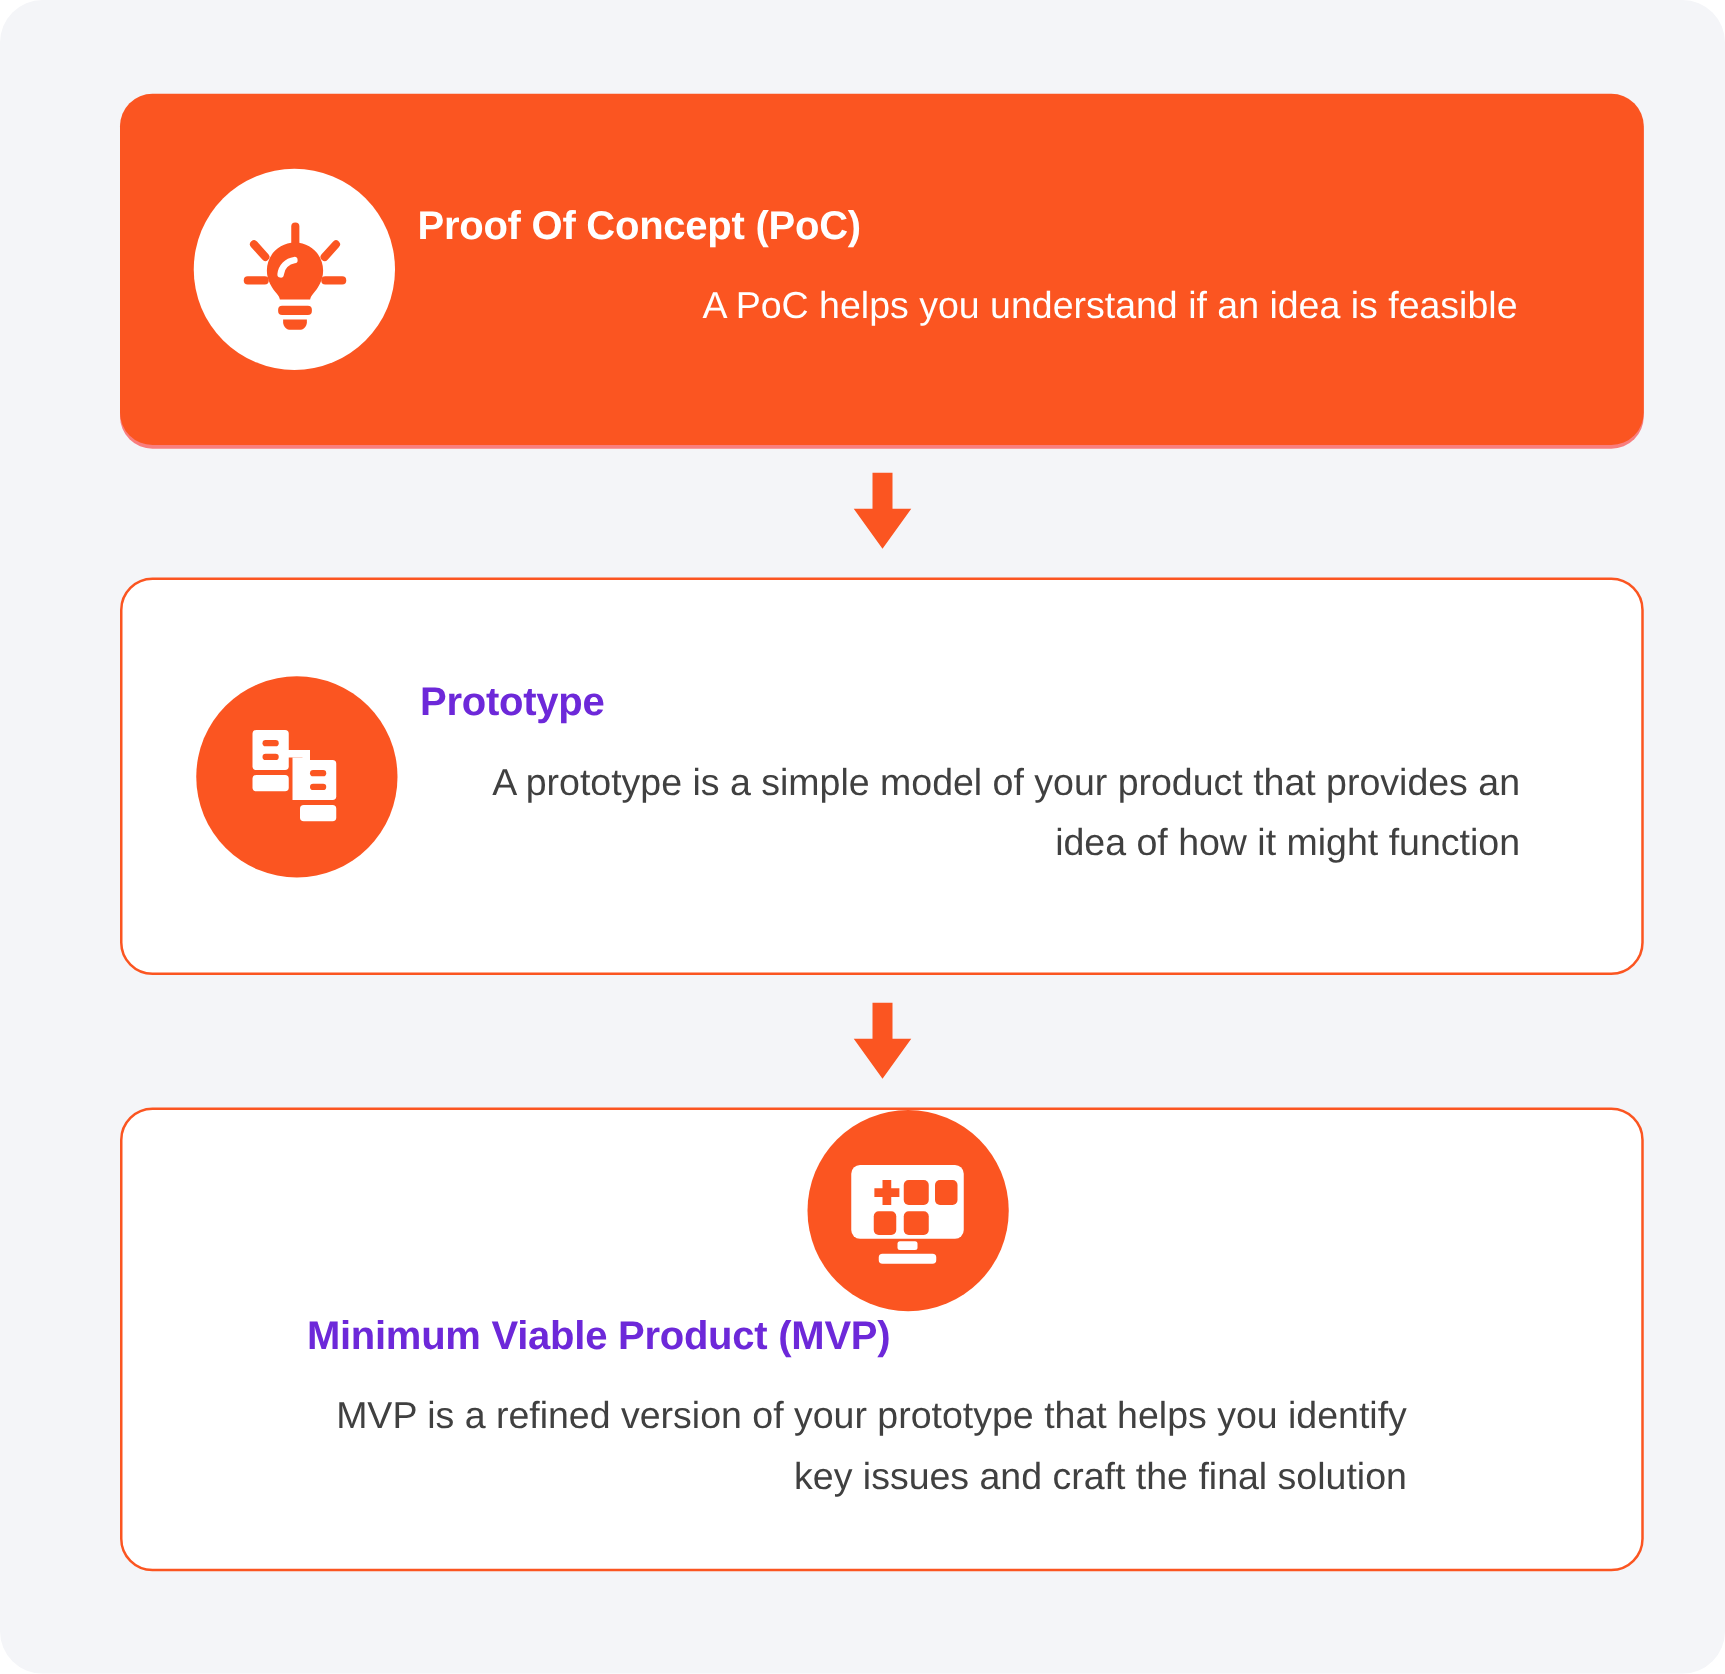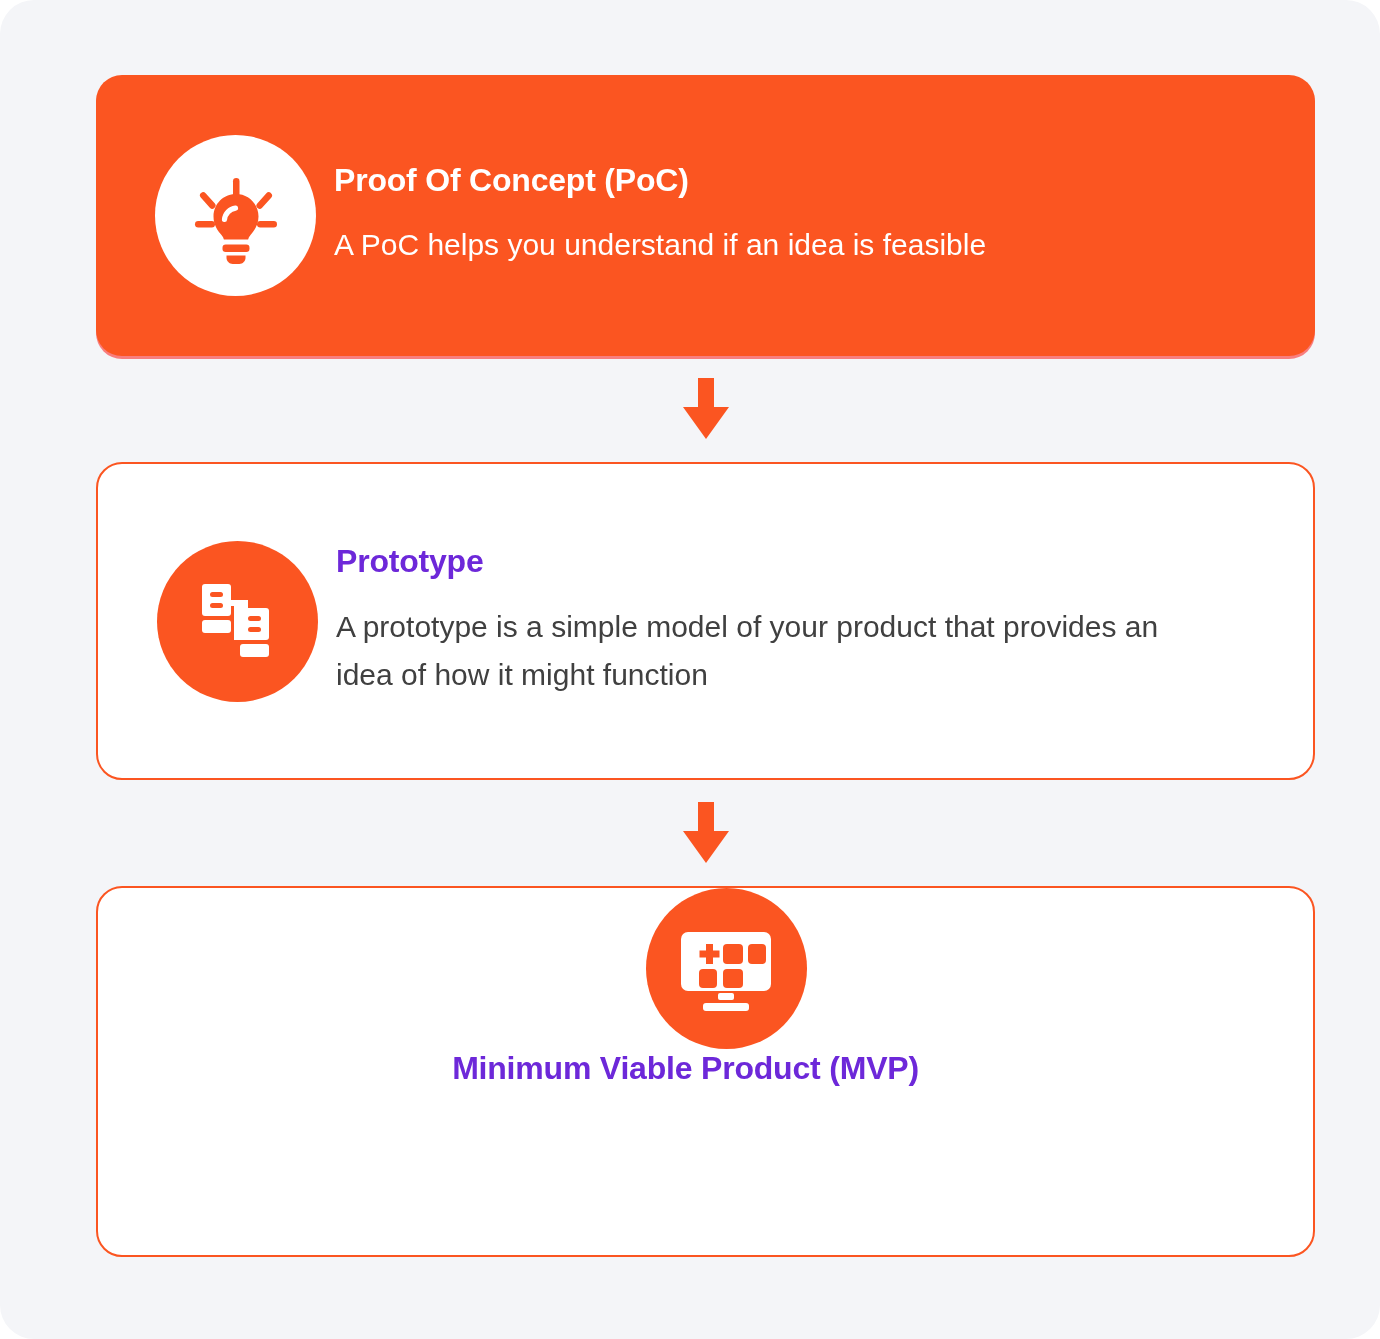--- a/index.html
+++ b/index.html
@@ -85,20 +85,21 @@
     line-height: 1.2;
     letter-spacing: -0.2px;
     margin: 0 0 22px 0;
   }
   .card-desc {
     font-size: 30px;
     font-weight: 400;
     line-height: 1.62;
     margin: 0;
     max-width: 880px;
+    text-align: right;
   }
 
   .filled .card-title, .filled .card-desc { color: #ffffff; }
   .outlined .card-title { color: #6d28d9; }
   .outlined .card-desc  { color: #404040; }
 
   
   .connector {
     height: 106px;
     display: flex;
@@ -184,17 +185,18 @@
             <rect x="44" y="43" width="20" height="19" rx="4"></rect>
           </g>
           <g fill="#ffffff">
             <rect x="39" y="67" width="16" height="7" rx="2"></rect>
             <rect x="24" y="77" width="46" height="8" rx="3"></rect>
           </g>
         </svg>
       </div>
       <div class="card-text">
         <h2 class="card-title">Minimum Viable Product (MVP)</h2>
+        <p class="card-desc">MVP is a refined version of your prototype that helps you identify key issues and craft the final solution</p>
       </div>
     </div>
 
   </div>
 </div>
 
 </body></html>

